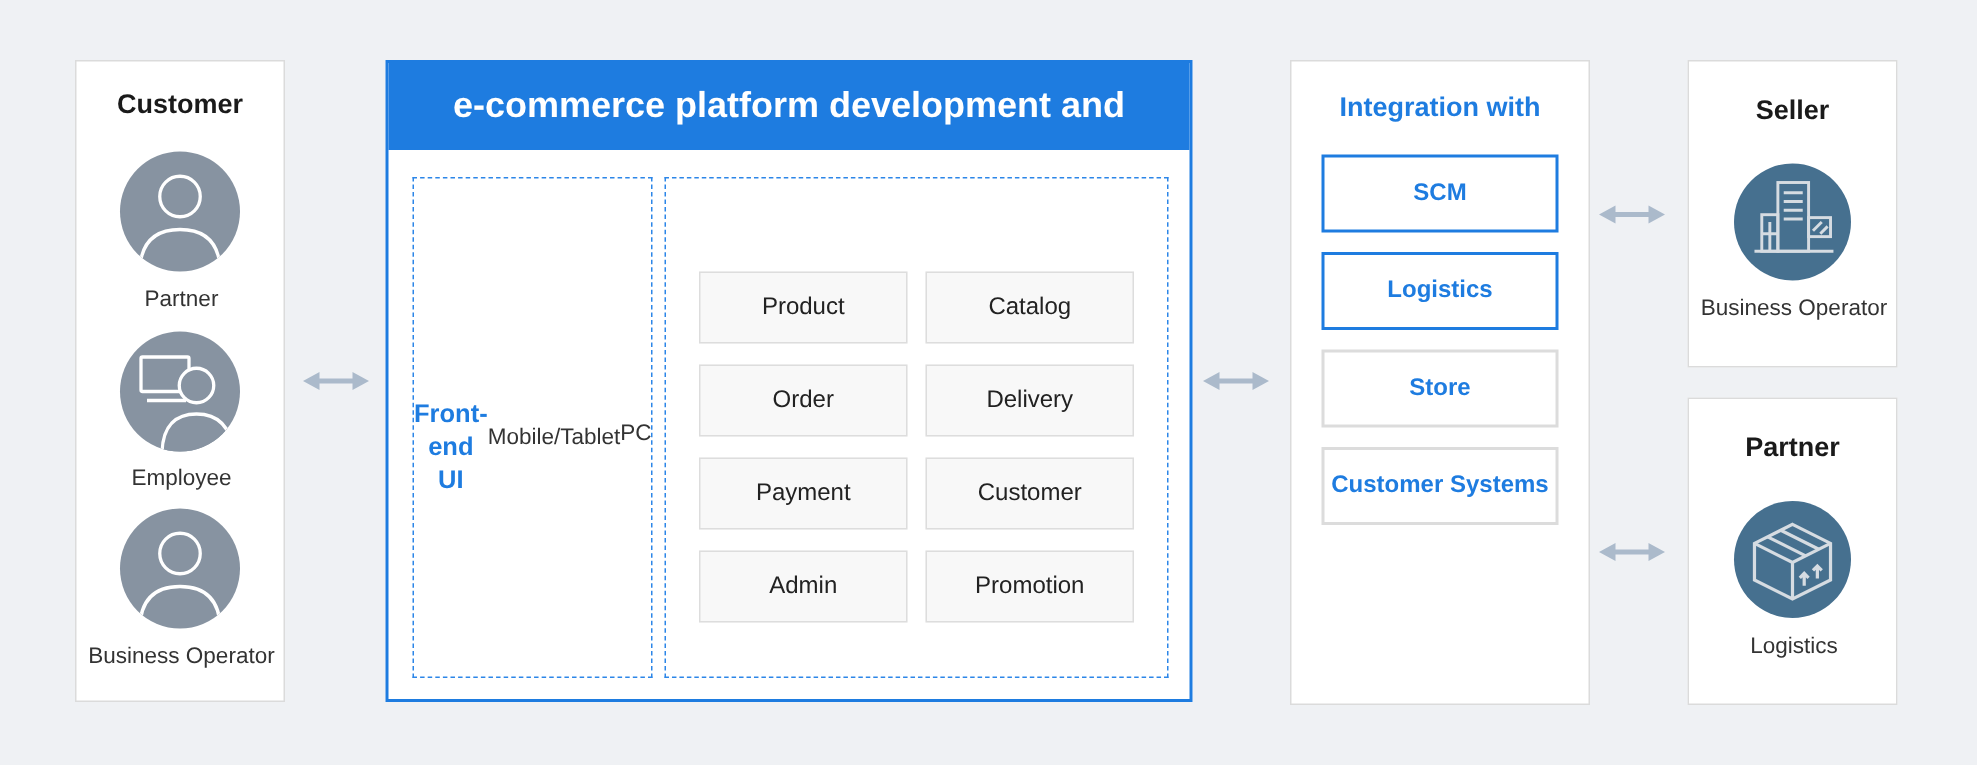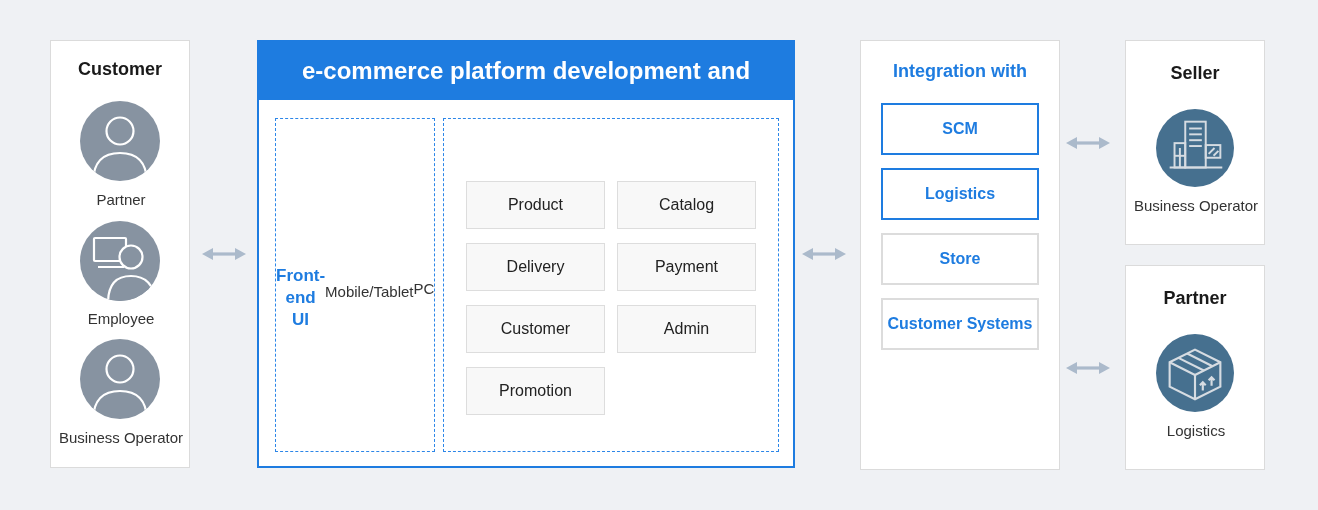--- a/index.html
+++ b/index.html
@@ -154,20 +154,21 @@
         <rect x="14" y="3" width="44" height="31" fill="#fff" stroke="#4A4A4A" stroke-width="3.4"></rect>
         <rect x="4" y="39" width="64" height="4.5" rx="2.2" fill="#555"></rect>
       </svg>
       <div class="device-label lbl-pc">PC</div>
     </div>
 
     <div class="dashed-box backend-box">
       <div class="backend-grid">
         <div class="module-box">Product</div>
         <div class="module-box">Catalog</div>
+        <div class="module-box">Order</div>
         <div class="module-box">Delivery</div>
         <div class="module-box">Payment</div>
         <div class="module-box">Customer</div>
         <div class="module-box">Admin</div>
         <div class="module-box">Promotion</div>
       </div>
     </div>
   </div>
 
   <div class="card panel-integration">

